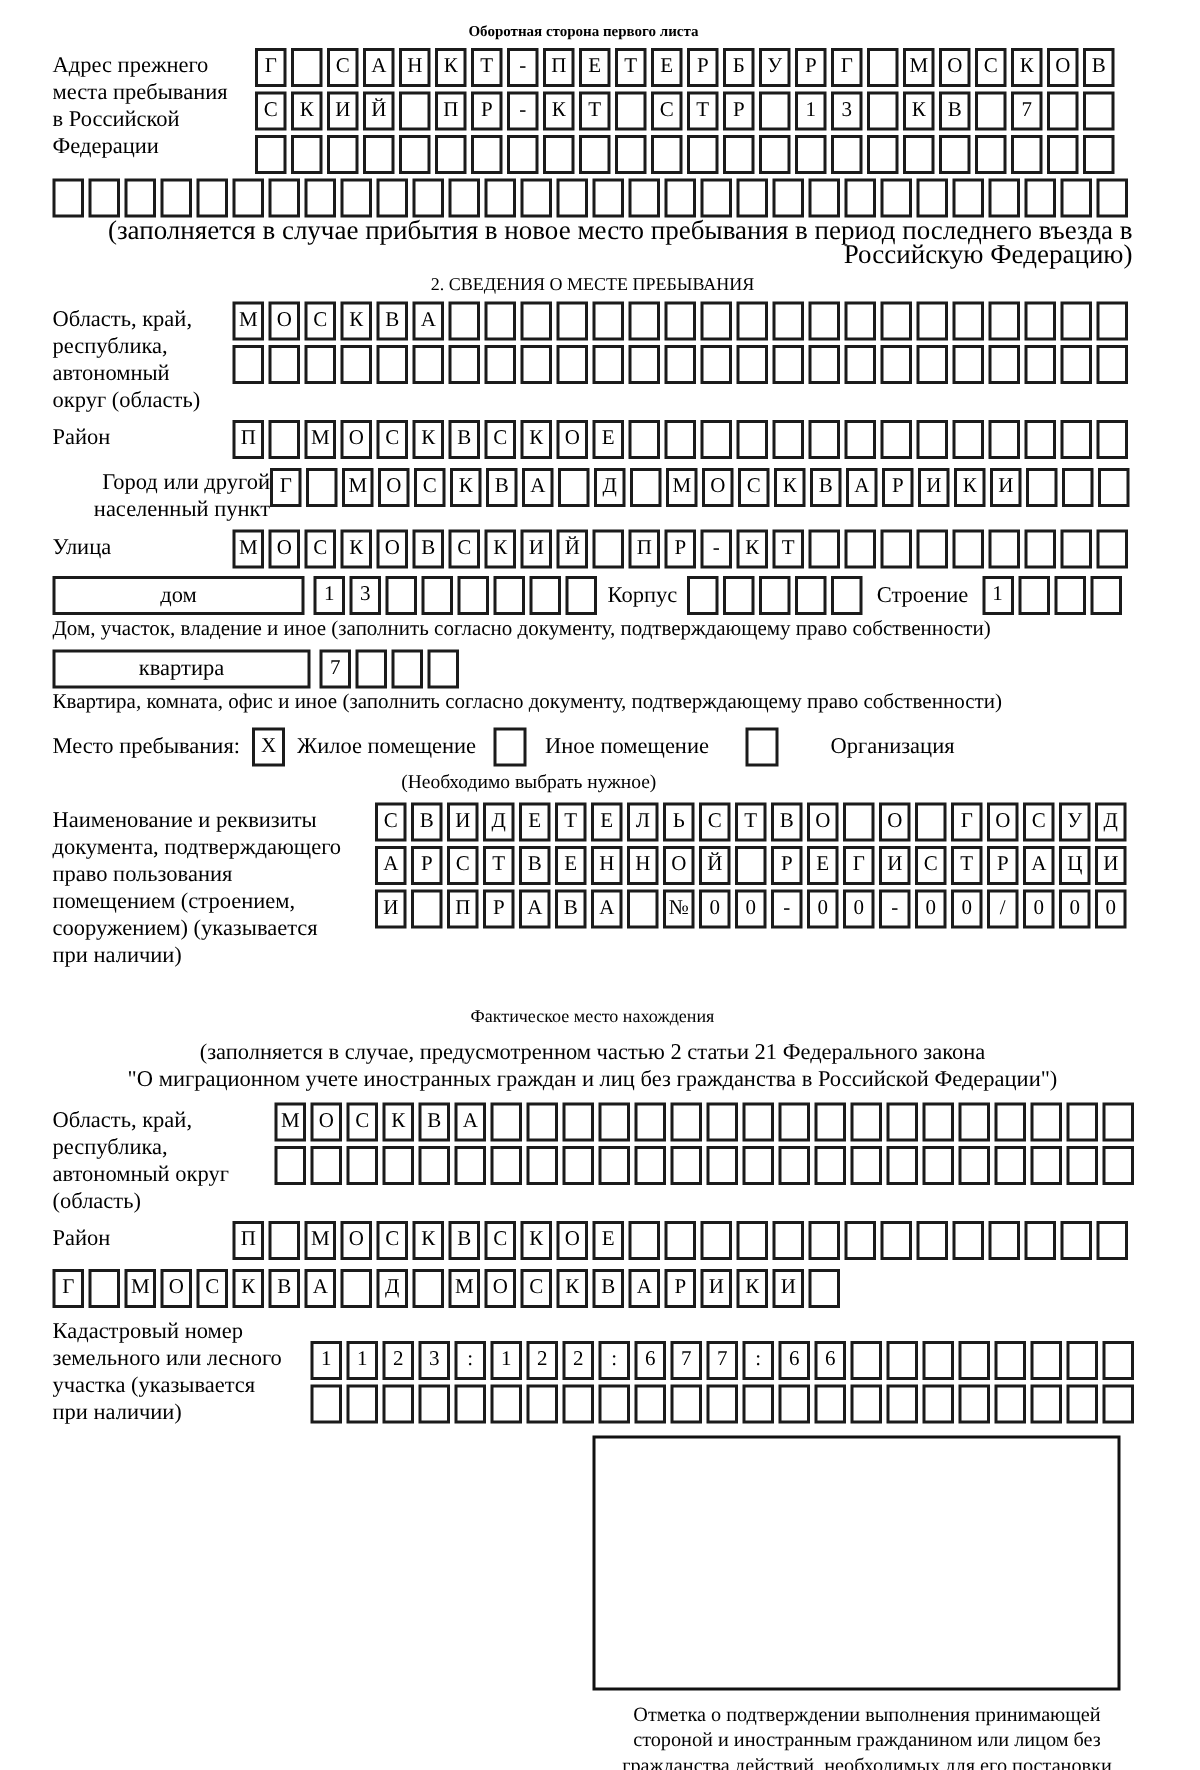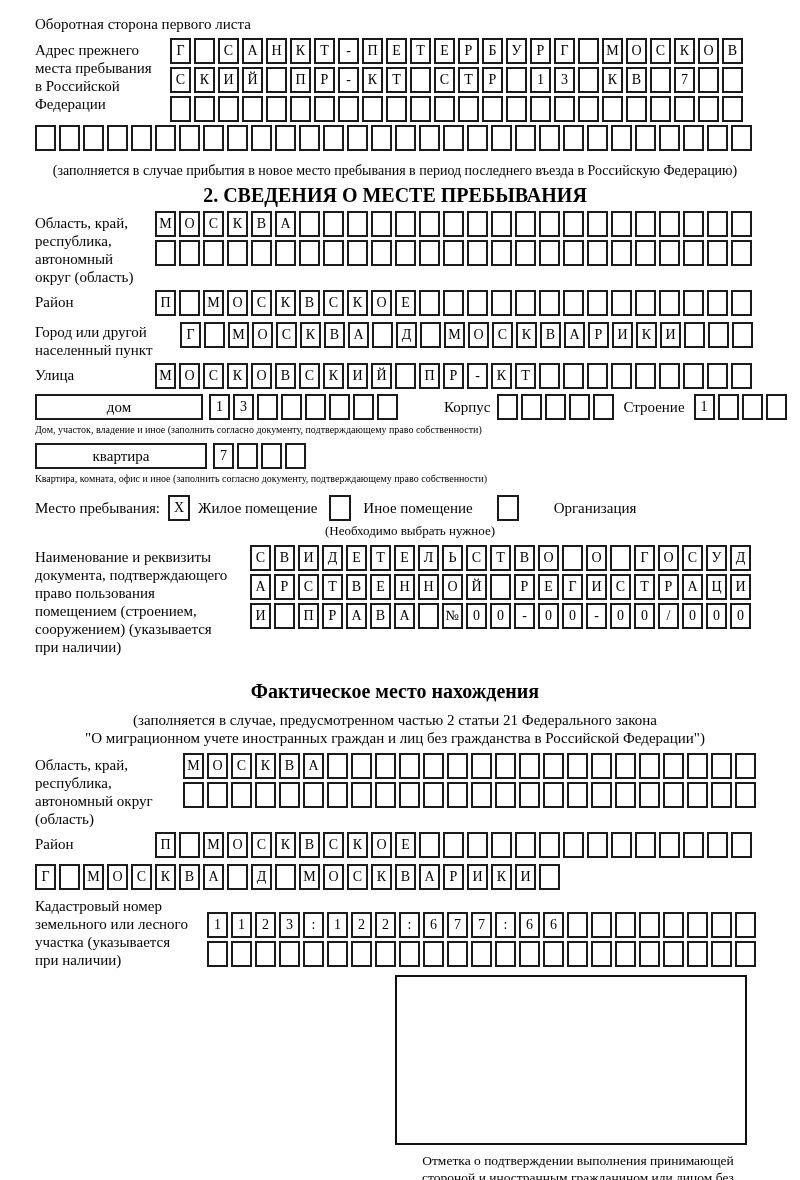--- a/index.html
+++ b/index.html
@@ -4,50 +4,50 @@
 <style>
   * { margin:0; padding:0; box-sizing:border-box; }
   html,body { background:#fff; }
   body {
     width:800px; height:1180px; overflow:hidden;
     font-family:"Liberation Serif","DejaVu Serif",serif;
     color:#000;
   }
   .page { position:relative; width:800px; height:1180px; padding:16px 45px 0 35px; }
 
-  .back-note { text-align:left; font-size:15px; padding-right:12px; }
+  .back-note { text-align:center; font-size:10px; padding-right:12px;font-weight:bold; }
 
   .fieldrow { display:flex; align-items:flex-start; margin-top:4px; }
   .flabel { font-size:15px; line-height:18px; white-space:pre-line; flex:0 0 auto; padding-top:3px; }
   .rows { display:flex; flex-direction:column; gap:3px; }
   .boxrow { display:flex; gap:3px; flex:0 0 auto; }
   .cb {
     width:21px; height:26px; border:2px solid #1b1b1b;
     display:flex; align-items:center; justify-content:center;
     font-size:14px; flex:0 0 auto; background:#fff;
   }
   .bigbox {
     border:2px solid #1b1b1b; height:26px; background:#fff;
     display:flex; align-items:center; justify-content:center; font-size:15px; flex:0 0 auto;
   }
-  .cap { font-size:10px; line-height:16px; margin-top:2px; }
+  .cap { font-size:14px; line-height:16px; margin-top:2px; }
   .center { text-align:center; }
-  .h-bold { font-weight:bold; font-size:20px; }
+  .h-bold { font-weight:normal; font-size:12px; }
   .inline-label { font-size:15px; line-height:26px; }
 
-  .w-135 { width:135px; } .w-120 { width:120px; } .w-145 { width:145px; }
+  .w-135 { width:135px; } .w-120 { width:120px; } .w-145 { width:145px;text-align:right; }
   .w-215 { width:215px; } .w-148 { width:148px; } .w-196 { width:196px; }
   .w-172 { width:172px; }
 
-  .footnote { font-size:14px; line-height:16px; margin-top:12px; }
+  .footnote { font-size:18px; line-height:16px; margin-top:0;text-align:right; }
   .sec-title { margin-top:5px; }
 
   .domrow, .kvrow { display:flex; align-items:flex-end; margin-top:5px; }
   .placerow { display:flex; align-items:center; margin-top:8px; }
-  .place-note { margin-left:175px; width:285px; text-align:right; font-size:13px; margin-top:2px; }
+  .place-note { margin-left:175px; width:285px; text-align:center; font-size:13px; margin-top:2px; }
 
   .fact-title { margin-top:24px; }
   .fact-note { font-size:15px; line-height:18px; margin-top:8px; }
 
   .stamp-box { margin-left:360px; margin-top:6px; width:352px; height:170px; border:2px solid #111; }
   .stamp-cap {
     margin-left:352px; margin-top:7px; width:382px;
     text-align:center; font-size:13.5px; line-height:17px; white-space:pre-line;
   }
 </style>
@@ -341,21 +341,21 @@
     <div class="boxrow" style="margin-left:6px;">
         <span class="cb">1</span>
         <span class="cb">3</span>
         <span class="cb"></span>
         <span class="cb"></span>
         <span class="cb"></span>
         <span class="cb"></span>
         <span class="cb"></span>
         <span class="cb"></span>
       </div>
-    <div class="inline-label" style="padding:0 7px;margin-left:39px;">Корпус</div>
+    <div class="inline-label" style="padding:0 7px;">Корпус</div>
     <div class="boxrow">
         <span class="cb"></span>
         <span class="cb"></span>
         <span class="cb"></span>
         <span class="cb"></span>
         <span class="cb"></span>
       </div>
     <div class="inline-label" style="padding:0 9px;">Строение</div>
     <div class="boxrow">
         <span class="cb">1</span>

